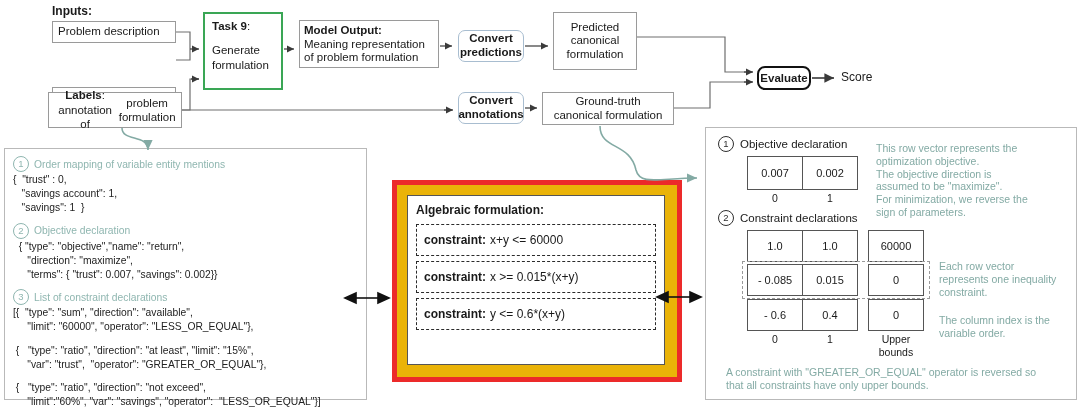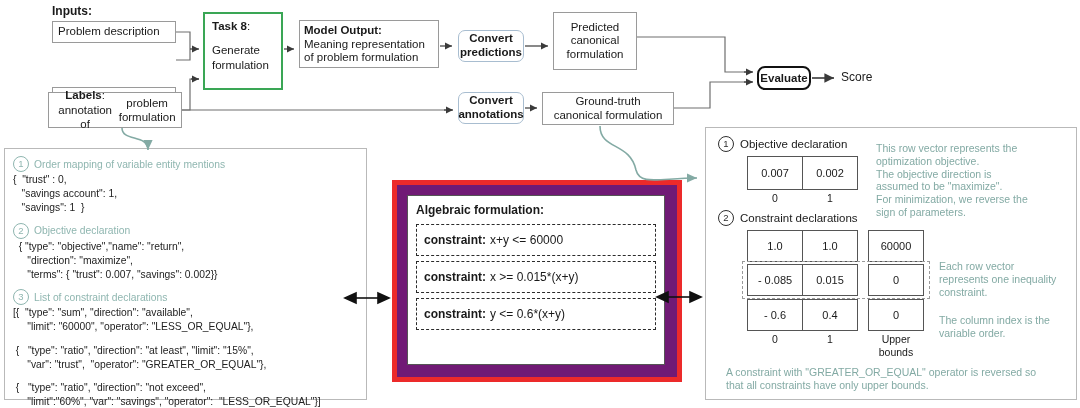--- a/index.html
+++ b/index.html
@@ -51,21 +51,21 @@
     display: flex; align-items: center; justify-content: center;
     font-weight: bold;
     font-size: 11.5px;
   }
   .panel {
     border: 1px solid #b9b9b9;
     background: #fff;
   }
   .redframe {
     border: 5px solid #ec2a2a;
-    background: #701a75;
+    background: #eab308;
   }
   .innerframe {
     border: 1.3px solid #555;
     background: #fff;
   }
   .dashrow {
     border: 1.6px dashed #2b2b2b;
     background: #fff;
     display: flex; align-items: center;
     padding: 3px 7px;
@@ -133,21 +133,21 @@
 
   <div class="abs plainbox" style="left:48px; top:92px; width:134px; height:36px; line-height:1.25;">
     <div>
       <b>Labels</b><span>: annotation of</span>
     </div>
     <div>problem formulation</div>
   </div>
 
   <div class="abs greenbox" style="left:203px; top:12px; width:80px; height:78px;">
     <div style="font-weight:bold;">
-      <span>Task 8</span><span style="font-weight:normal">:</span>
+      <span>Task 9</span><span style="font-weight:normal">:</span>
     </div>
     <div style="white-space:pre-line; margin-top:10px;">Generate
 formulation</div>
   </div>
 
   <div class="abs plainbox left" style="left:299px; top:20px; width:140px; height:48px; flex-direction:column; align-items:flex-start; justify-content:flex-start; padding:3px 4px;">
     <div style="font-weight:bold;">Model Output:</div>
     <div>Meaning   representation</div>
     <div>of problem formulation</div>
   </div>

